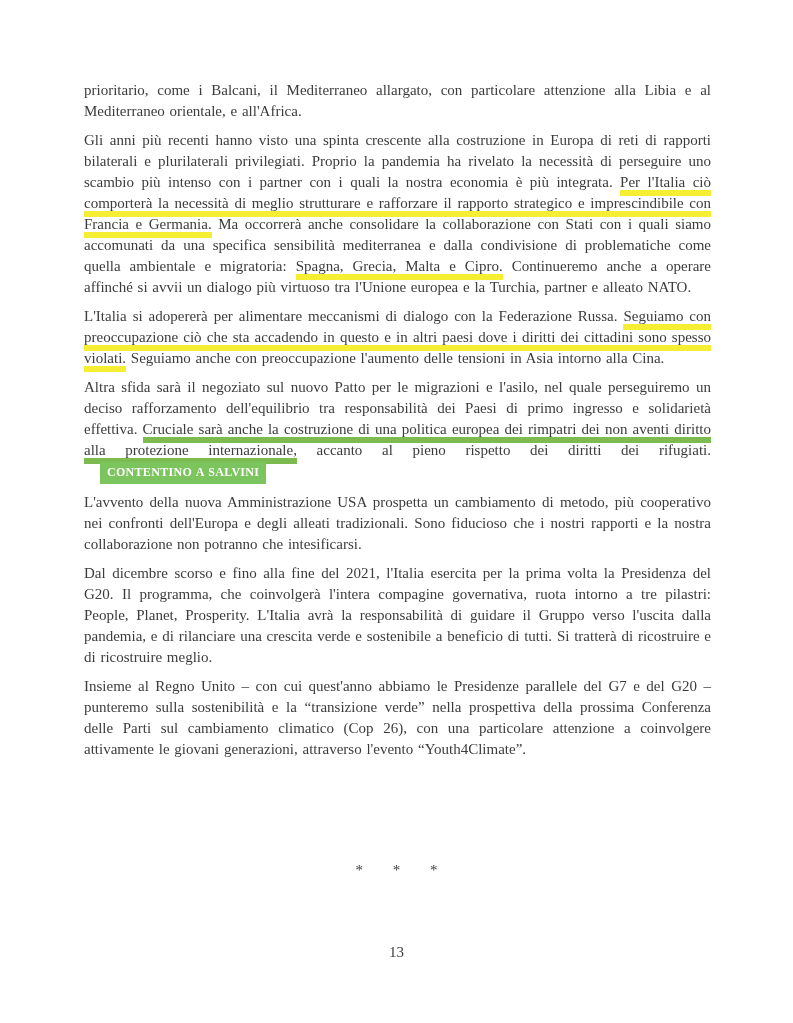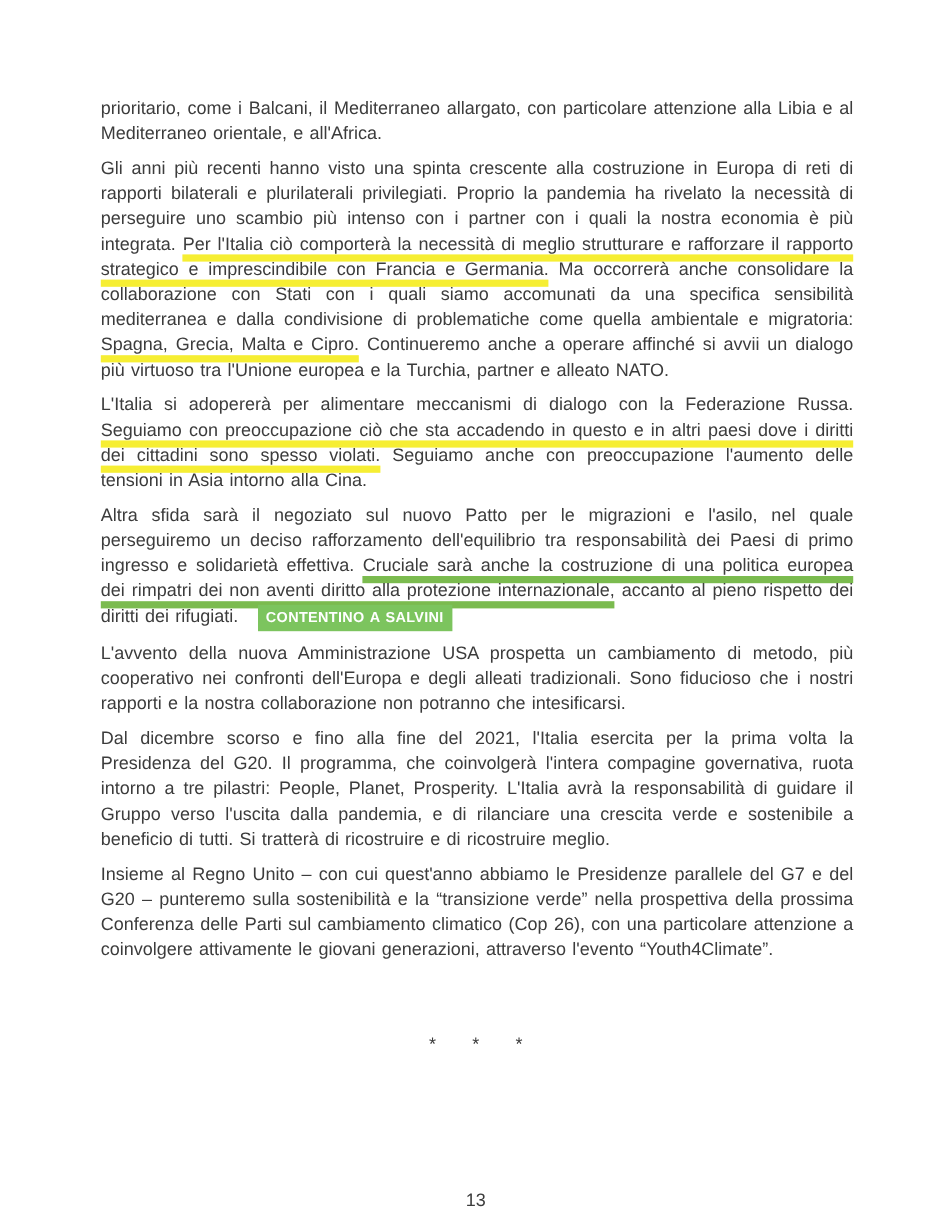--- a/index.html
+++ b/index.html
@@ -2,21 +2,21 @@
 <html style="--paper: #ffffff; --ink: #3c3c3c; --hl-yellow: #f6ee33; --hl-green: #7bbb4f; --label-bg: #7cc45e; --label-fg: #ffffff;"><head>
 <meta charset="utf-8">
 <style>
   html, body { margin: 0; padding: 0; background: #ffffff; }
   .page {
     position: relative;
     width: 793px;
     height: 1023px;
     background: var(--paper, #ffffff);
     color: var(--ink, #3c3c3c);
-    font-family: Liberation Sans, sans-serif;
+    font-family: Liberation Serif, serif;
     overflow: hidden;
   }
   .text-block {
     position: absolute;
     left: 84px;
     top: 80px;
     width: 627px;
   }
   .para {
     margin: 0 0 8px 0;
@@ -54,21 +54,20 @@
     color: var(--ink, #3c3c3c);
   }
   .page-number {
     position: absolute;
     top: 944px;
     left: 0;
     width: 100%;
     text-align: center;
     font-size: 15px;
     color: var(--ink, #3c3c3c);
-    margin-top: 48px;
   }
 </style>
 </head>
 <body>
 
 <div class="page">
   <div class="text-block">
       <p class="para"><span>prioritario, come i Balcani, il Mediterraneo allargato, con particolare attenzione alla Libia e al Mediterraneo orientale, e all'Africa.</span></p>
       <p class="para"><span>Gli anni più recenti hanno visto una spinta crescente alla costruzione in Europa di reti di rapporti bilaterali e plurilaterali privilegiati. Proprio la pandemia ha rivelato la necessità di perseguire uno scambio più intenso con i partner con i quali la nostra economia è più integrata. </span><span class="hl-y">Per l'Italia ciò comporterà la necessità di meglio strutturare e rafforzare il rapporto strategico e imprescindibile con Francia e Germania.</span><span> Ma occorrerà anche consolidare la collaborazione con Stati con i quali siamo accomunati da una specifica sensibilità mediterranea e dalla condivisione di problematiche come quella ambientale e migratoria: </span><span class="hl-y">Spagna, Grecia, Malta e Cipro.</span><span> Continueremo anche a operare affinché si avvii un dialogo più virtuoso tra l'Unione europea e la Turchia, partner e alleato NATO.</span></p>
       <p class="para"><span>L'Italia si adopererà per alimentare meccanismi di dialogo con la Federazione Russa. </span><span class="hl-y">Seguiamo con preoccupazione ciò che sta accadendo in questo e in altri paesi dove i diritti dei cittadini sono spesso violati.</span><span> Seguiamo anche con preoccupazione l'aumento delle tensioni in Asia intorno alla Cina.</span></p>

